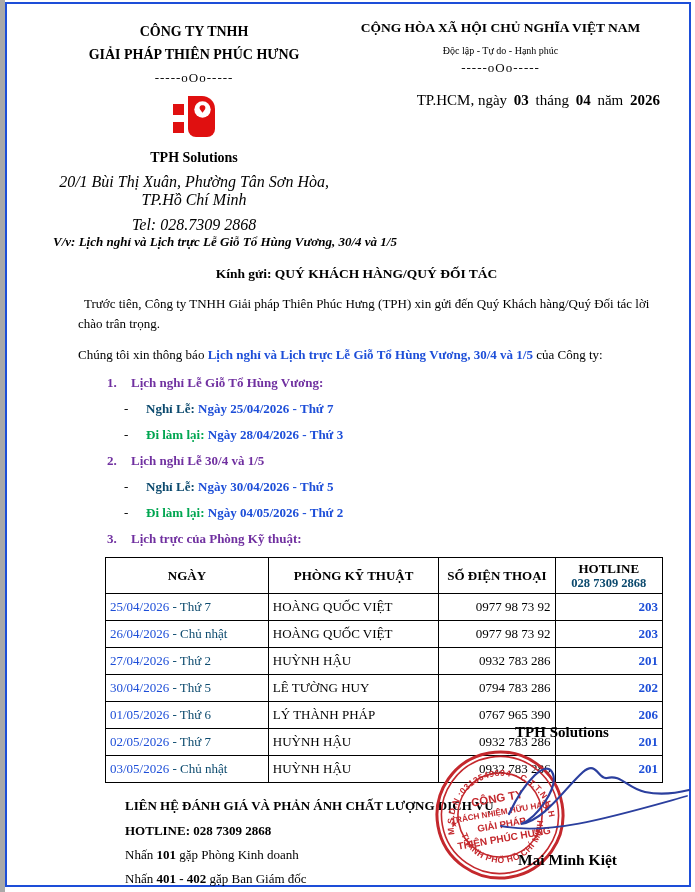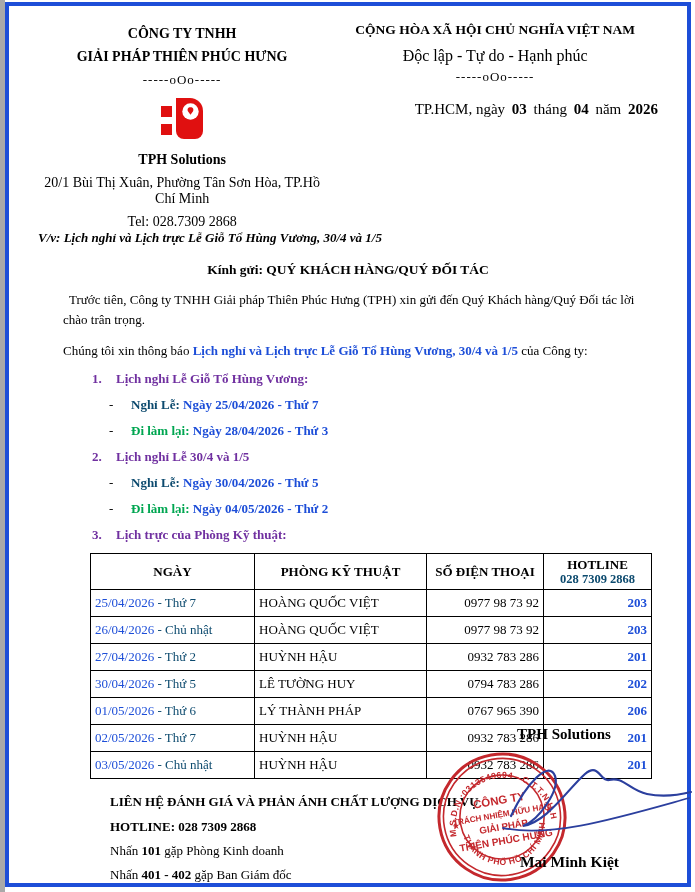--- a/index.html
+++ b/index.html
@@ -6,41 +6,41 @@
   html,body { width:695px; height:892px; }
   body {
     font-family: "Liberation Serif", serif;
     background: #ffffff;
     position: relative;
     overflow: hidden;
   }
   .edge-left { position:absolute; left:0; top:0; width:5px; height:892px; background:#a9a9a9; }
   .page {
     position:absolute; left:5px; top:2px; width:686px; height:885px;
-    background:#fff; border:4px solid #1d4ed8; padding:16px 26px 0 26px;
+    background:#fff; border:2px solid #1d4ed8; padding:16px 26px 0 43px;
   }
   .b  { font-weight:bold; }
   .red    { color:#1d4ed8; }
   .blue   { color:#0c4a6e; }
   .green  { color:#00a651; }
   .purple { color:#7030a0; }
 
   .header { display:flex; }
   .hl { width:47%; text-align:center; }
   .hr { width:53%; text-align:center; }
   .hl .ln { font-size:14px; font-weight:bold; line-height:1.65; }
   .hr .ln1 { font-size:13.5px; font-weight:bold; }
-  .hr .ln2 { font-size:16px; margin-top:9px; }
+  .hr .ln2 { font-size:10px; margin-top:9px; }
   .sep { font-size:13px; margin-top:4px; letter-spacing:1px; }
   .hr .date-line { font-size:15px; margin-top:16px;text-align:right; }
   .date-line b { margin:0 3px; }
 
   .logo-wrap { margin-top:8px; }
   .brand { font-size:14px; font-weight:bold; margin-top:2px; }
-  .addr  { font-size:14px; margin-top:7px; }
+  .addr  { font-size:16px; margin-top:7px;font-style:italic; }
 
   .subject { font-size:13px; font-weight:bold; font-style:italic; margin-top:0; margin-left:3px; }
   .salutation { font-size:13.5px; font-weight:bold; text-align:center; margin-top:16px; }
 
   .para { font-size:13px; line-height:1.5; margin:12px 8px 0 28px; }
   .para.first { text-indent:6px; }
 
   .list { margin-top:4px; }
   .li-row { display:flex; font-size:13px; font-weight:bold; margin-top:10px; }
   .li-row .num { width:24px; margin-left:57px; }

